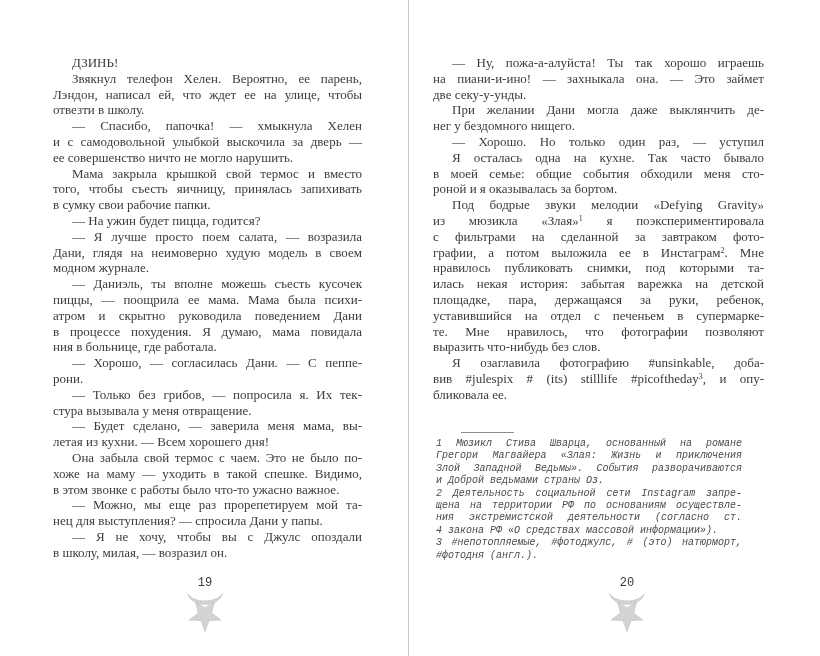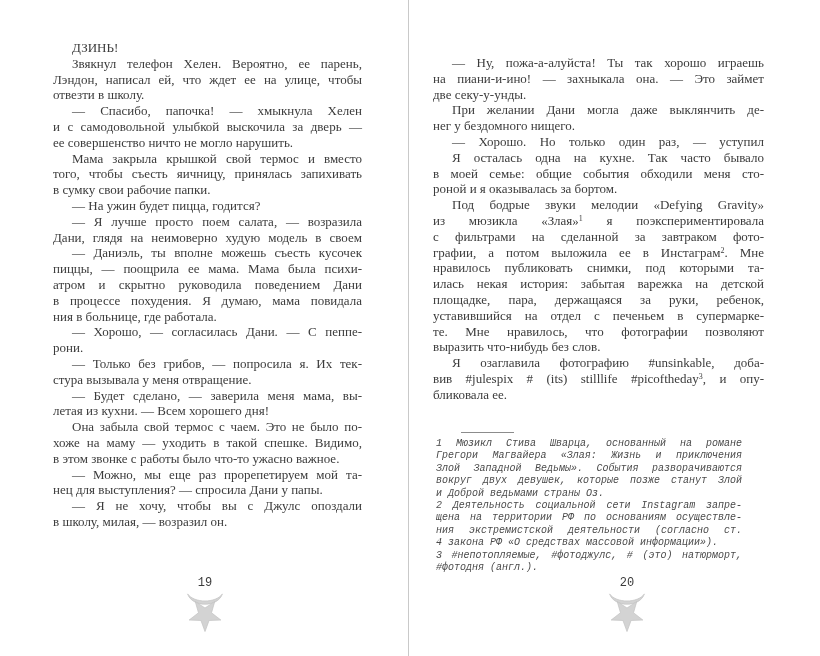--- a/index.html
+++ b/index.html
@@ -5,21 +5,21 @@
   :root{
     --bg:#ffffff; --body-text:#3b3b3b; --fn-text:#4a4a4a; --folio:#3b3b3b;
     --orn-fill:#d3d3d3; --orn-stroke:#c3c3c3; --divider:#c9c9c9; --fn-rule:#8c8c8c;
   }
   html,body{margin:0;padding:0;background:var(--bg);}
   #canvas{position:relative;width:820px;height:656px;background:var(--bg);overflow:hidden;}
 
   .divider{position:absolute;left:408px;top:0;width:1px;height:656px;background:var(--divider);}
 
   .text-block{position:absolute;}
-  #left-text{left:53px;top:40px;width:309px;}
+  #left-text{left:53px;top:55px;width:309px;}
   #right-text{left:433px;top:55px;width:331px;}
 
   .body-line{
     font-family:"Liberation Serif",serif;font-size:13px;line-height:15.8px;
     color:var(--body-text);text-align:justify;text-align-last:justify;
     white-space:normal;
   }
   .body-line.last{text-align-last:left;}
   .body-line.indent{text-indent:19px;}
 
@@ -55,20 +55,21 @@
         <div class="body-line last"><span>отвезти в школу.</span></div>
         <div class="body-line indent"><span>— Спасибо, папочка! — хмыкнула Хелен</span></div>
         <div class="body-line"><span>и с самодовольной улыбкой выскочила за дверь —</span></div>
         <div class="body-line last"><span>ее совершенство ничто не могло нарушить.</span></div>
         <div class="body-line indent"><span>Мама закрыла крышкой свой термос и вместо</span></div>
         <div class="body-line"><span>того, чтобы съесть яичницу, принялась запихивать</span></div>
         <div class="body-line last"><span>в сумку свои рабочие папки.</span></div>
         <div class="body-line last indent"><span>— На ужин будет пицца, годится?</span></div>
         <div class="body-line indent"><span>— Я лучше просто поем салата, — возразила</span></div>
         <div class="body-line"><span>Дани, глядя на неимоверно худую модель в своем</span></div>
+        <div class="body-line last"><span>модном журнале.</span></div>
         <div class="body-line indent"><span>— Даниэль, ты вполне можешь съесть кусочек</span></div>
         <div class="body-line"><span>пиццы, — поощрила ее мама. Мама была психи-</span></div>
         <div class="body-line"><span>атром и скрытно руководила поведением Дани</span></div>
         <div class="body-line"><span>в процессе похудения. Я думаю, мама повидала</span></div>
         <div class="body-line last"><span>ния в больнице, где работала.</span></div>
         <div class="body-line indent"><span>— Хорошо, — согласилась Дани. — С пеппе-</span></div>
         <div class="body-line last"><span>рони.</span></div>
         <div class="body-line indent"><span>— Только без грибов, — попросила я. Их тек-</span></div>
         <div class="body-line last"><span>стура вызывала у меня отвращение.</span></div>
         <div class="body-line indent"><span>— Будет сделано, — заверила меня мама, вы-</span></div>
@@ -113,21 +114,20 @@
         <div class="body-line last"><span>выразить что-нибудь без слов.</span></div>
         <div class="body-line indent"><span>Я озаглавила фотографию </span><span class="b">#unsinkable</span><span>, доба-</span></div>
         <div class="body-line"><span>вив </span><span class="b">#julespix # (its) stilllife #picoftheday</span><sup>3</sup><span>, и опу-</span></div>
         <div class="body-line last"><span>бликовала ее.</span></div>
       </div>
     <div class="fn-rule"></div>
     <div id="footnotes" class="text-block">
         <div class="footnote-line"><span class="b">1 </span><span>Мюзикл Стива Шварца, основанный на романе</span></div>
         <div class="footnote-line"><span>Грегори Магвайера «Злая: Жизнь и приключения</span></div>
         <div class="footnote-line"><span>Злой Западной Ведьмы». События разворачиваются</span></div>
-        <div class="footnote-line"><span>вокруг двух девушек, которые позже станут Злой</span></div>
         <div class="footnote-line last"><span>и Доброй ведьмами страны Оз.</span></div>
         <div class="footnote-line"><span class="b">2 </span><span>Деятельность социальной сети Instagram запре-</span></div>
         <div class="footnote-line"><span>щена на территории РФ по основаниям осуществле-</span></div>
         <div class="footnote-line"><span>ния экстремистской деятельности (согласно ст.</span></div>
         <div class="footnote-line last"><span>4 закона РФ «О средствах массовой информации»).</span></div>
         <div class="footnote-line"><span class="b">3 </span><span>#непотопляемые, #фотоджулс, # (это) натюрморт,</span></div>
         <div class="footnote-line last"><span>#фотодня (англ.).</span></div>
       </div>
     <div class="folio-block right">
       <div class="folio">20</div>

